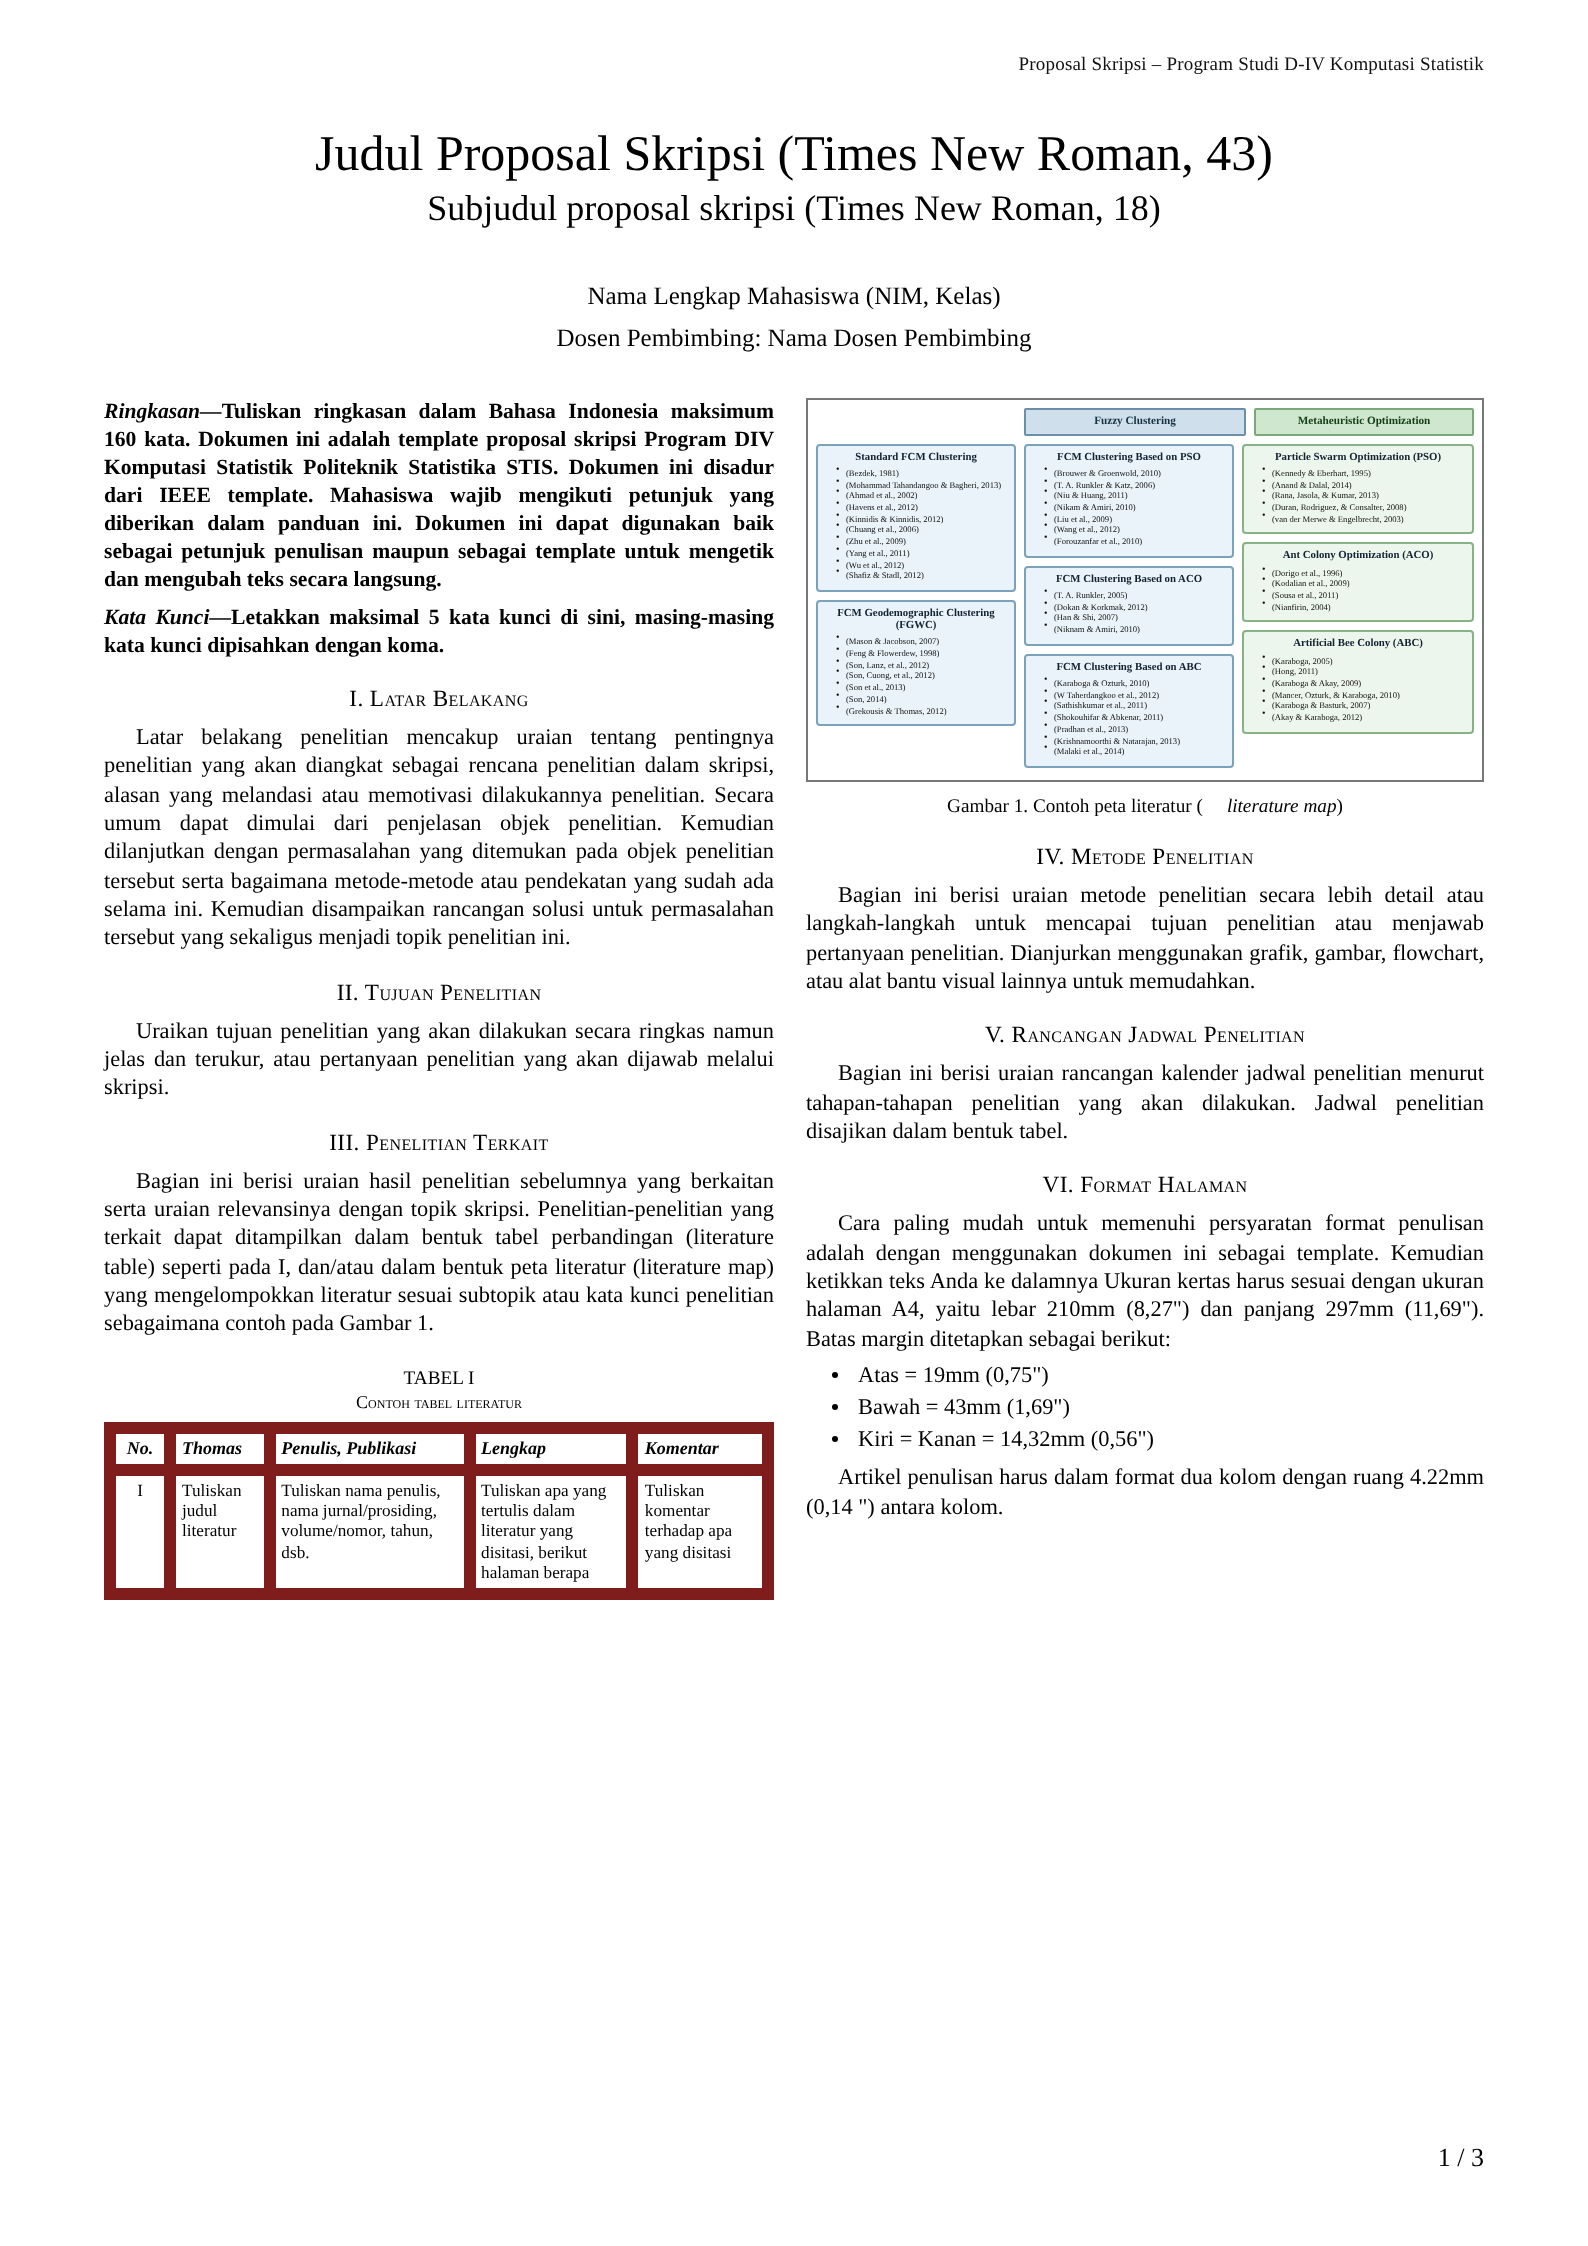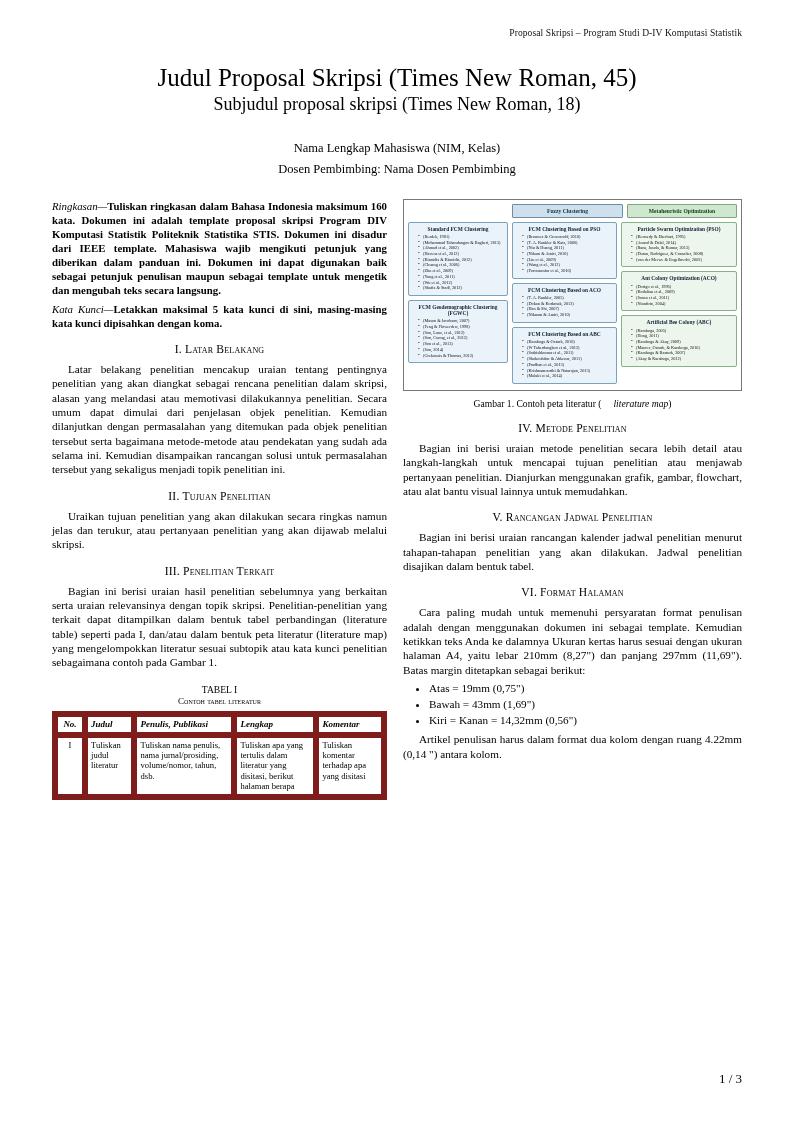--- a/index.html
+++ b/index.html
@@ -23,21 +23,21 @@
   }
   .authors{text-align:center;font-size:12.5px;margin:0 0 6px 0;}
   .advisor{text-align:center;font-size:12.5px;margin:0 0 22px 0;}
 
   .cols{display:flex;gap:16px;align-items:flex-start;}
   .col{width:335px;}
   .col.right{width:339px;}
 
   p{margin:0 0 0 0;text-align:justify;font-size:11.2px;line-height:1.28;}
   .abstract{font-weight:bold;font-size:10.8px;line-height:1.3;text-align:justify;}
-  .abs-lead{font-style:italic;font-weight:normal;}
+  .abs-lead{font-style:italic;font-weight:bold;}
   .kw{margin-top:5px;}
 
   h2.sec{
     text-align:center;font-size:11.6px;font-weight:400;margin:13px 0 6px 0;
     font-variant:small-caps;letter-spacing:.2px;
   }
   .indent{text-indent:16px;}
 
   
   .figure{border:1px solid #777;background:#fff;padding:4px 4px 6px 4px;box-sizing:border-box;}
@@ -78,21 +78,21 @@
   .pagenum{position:absolute;right:52px;bottom:36px;font-size:13px;}
   i.em{font-style:italic;padding-left:12px;}
 </style>
 </head>
 <body>
 
 <div class="page">
 
   <div class="runhead">Proposal Skripsi – Program Studi D-IV Komputasi Statistik</div>
 
-  <h1 class="title">Judul Proposal Skripsi (Times New Roman, 45)</h1>
+  <h1 class="title">Judul Proposal Skripsi (Times New Roman, 43)</h1>
   <div class="subtitle">Subjudul proposal skripsi (Times New Roman, 18)</div>
   <div class="authors">Nama Lengkap Mahasiswa (NIM, Kelas)</div>
   <div class="advisor">Dosen Pembimbing: Nama Dosen Pembimbing</div>
 
   <div class="cols">
 
     <div class="col left">
 
       <p class="abstract">
         <span class="abs-lead">Ringkasan—</span><span>Tuliskan ringkasan dalam Bahasa Indonesia maksimum 160 kata. Dokumen ini adalah template proposal skripsi Program DIV Komputasi Statistik Politeknik Statistika STIS. Dokumen ini disadur dari IEEE template. Mahasiswa wajib mengikuti petunjuk yang diberikan dalam panduan ini. Dokumen ini dapat digunakan baik sebagai petunjuk penulisan maupun sebagai template untuk mengetik dan mengubah teks secara langsung.</span>
@@ -110,21 +110,21 @@
       <h2 class="sec">III.  Penelitian Terkait</h2>
       <p class="indent">Bagian ini berisi uraian hasil penelitian sebelumnya yang berkaitan serta uraian relevansinya dengan topik skripsi. Penelitian-penelitian yang terkait dapat ditampilkan dalam bentuk tabel perbandingan (literature table) seperti pada I, dan/atau dalam bentuk peta literatur (literature map) yang mengelompokkan literatur sesuai subtopik atau kata kunci penelitian sebagaimana contoh pada Gambar 1.</p>
 
       <div class="tbl-title">TABEL I</div>
       <div class="tbl-sub">Contoh tabel literatur</div>
 
       <table class="lit">
         <thead>
           <tr>
             <th class="num">No.</th>
-            <th>Judul</th>
+            <th>Thomas</th>
             <th>Penulis, Publikasi</th>
             <th>Lengkap</th>
             <th>Komentar</th>
           </tr>
         </thead>
         <tbody>
           <tr>
             <td class="num">I</td>
             <td>Tuliskan judul literatur</td>
             <td>Tuliskan nama penulis, nama jurnal/prosiding, volume/nomor, tahun, dsb.</td>

